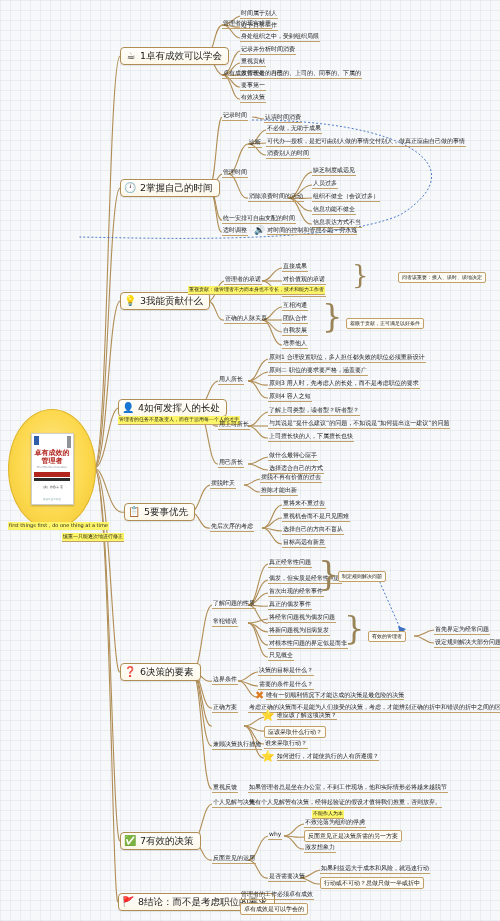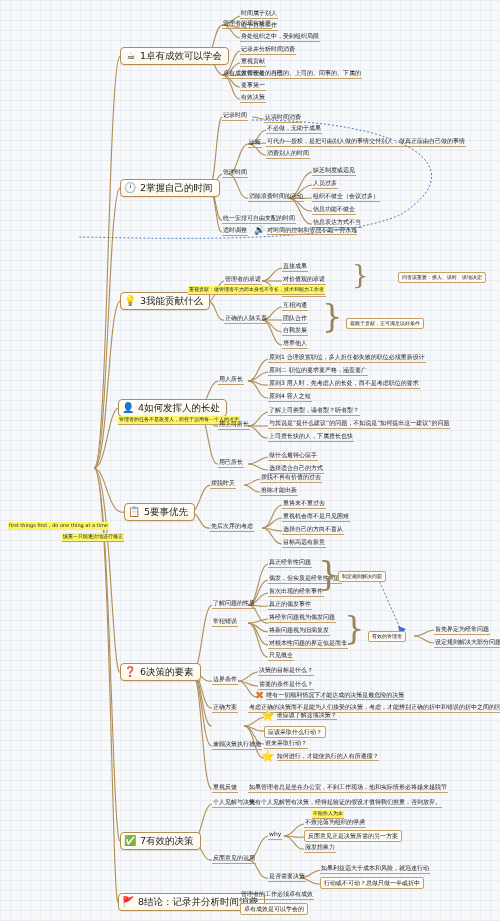--- a/index.html
+++ b/index.html
@@ -210,20 +210,32 @@
       <path d="M224 902 C 232 902 232 897 240 896"></path>
       <path d="M224 902 C 232 902 232 910 240 909"></path>
     </g>
     <g fill="none" stroke="#3c6fc4" stroke-width="0.9" stroke-dasharray="2,2">
       <path d="M252 120 C 400 120 480 165 400 215 C 330 245 150 238 78 237"></path>
       <path d="M378 578 L 400 628"></path>
     </g>
     <polygon points="398,626 406,629 400,634" fill="#3c6fc4"></polygon>
   </svg>
 
+  <div class="central">
+    <div class="book">
+      <span class="bmark"></span>
+      <span class="bmark2"></span>
+      <div class="btitle">卓有成效的管理者</div>
+      <div class="bsub">The Effective Executive</div>
+      <div class="bbar"></div>
+      <div class="bbar2"></div>
+      <div class="bauth">（美）德鲁克 著</div>
+      <div class="bfoot">机械工业出版社</div>
+    </div>
+  </div>
 
   <div class="main-topic" style="left:120px;top:47px;">
     <span class="ic">☕</span>
     <span>1卓有成效可以学会</span>
   </div>
   <div class="main-topic" style="left:120px;top:179px;">
     <span class="ic">🕛</span>
     <span>2掌握自己的时间</span>
   </div>
   <div class="main-topic" style="left:120px;top:292px;">
@@ -241,21 +253,21 @@
   <div class="main-topic" style="left:120px;top:663px;">
     <span class="ic">❓</span>
     <span>6决策的要素</span>
   </div>
   <div class="main-topic" style="left:120px;top:832px;">
     <span class="ic">✅</span>
     <span>7有效的决策</span>
   </div>
   <div class="main-topic" style="left:118px;top:893px;">
     <span class="ic">🚩</span>
-    <span>8结论：记录并分析时间消费</span>
+    <span>8结论：而不是考虑职位的要求</span>
   </div>
 
   <div class="sub" style="left:222px;top:19px;">管理者的现实难题</div>
   <div class="sub" style="left:240px;top:9px;">时间属于别人</div>
   <div class="sub" style="left:240px;top:21px;">迫于日常工作</div>
   <div class="sub" style="left:240px;top:32px;">身处组织之中，受到组织局限</div>
 
   <div class="sub" style="left:222px;top:69px;">卓有成效管理者的习惯</div>
   <div class="sub" style="left:240px;top:45px;">记录并分析时间消费</div>
   <div class="sub" style="left:240px;top:57px;">重视贡献</div>

